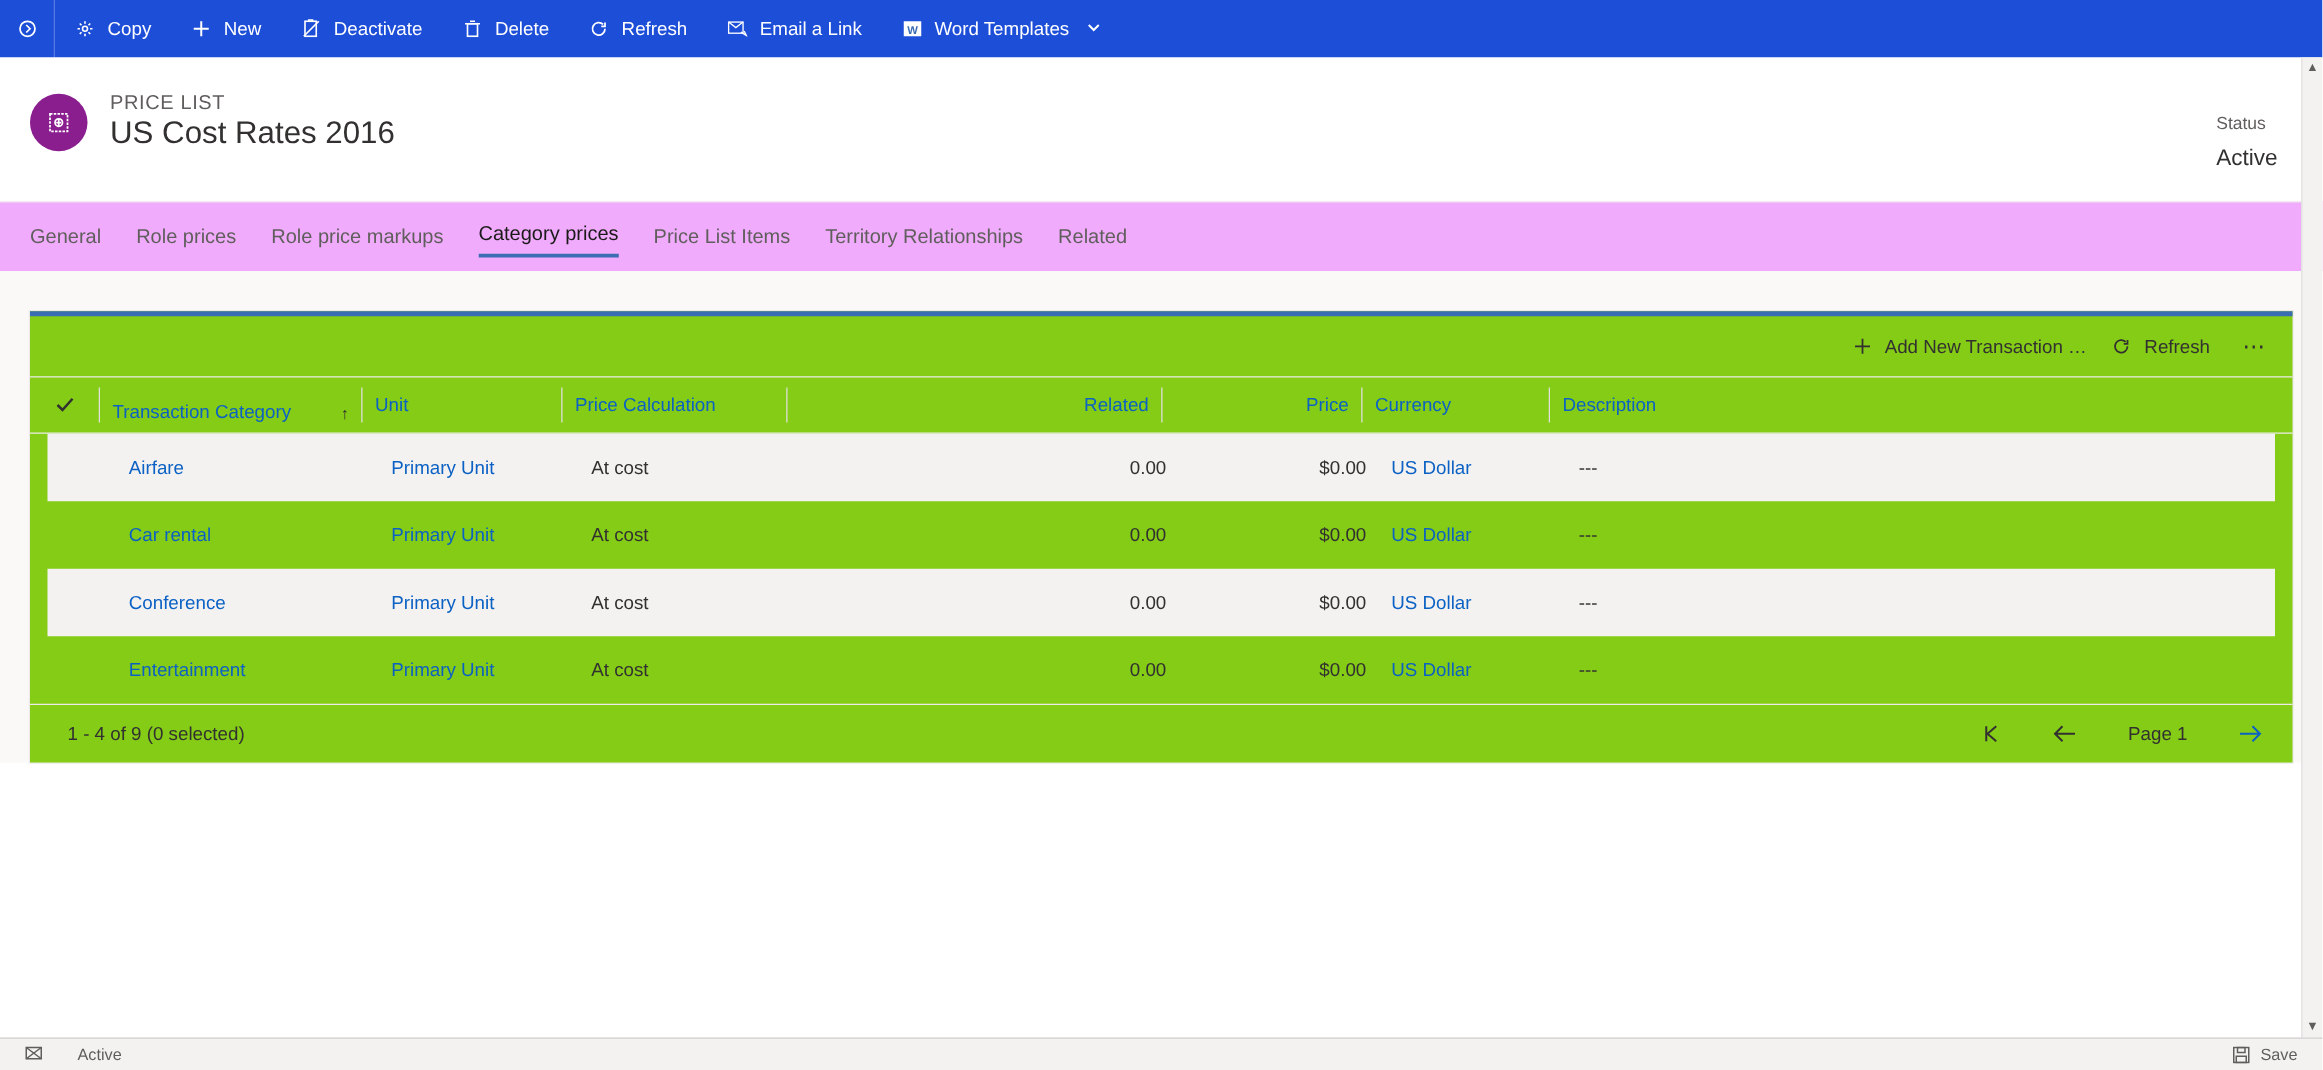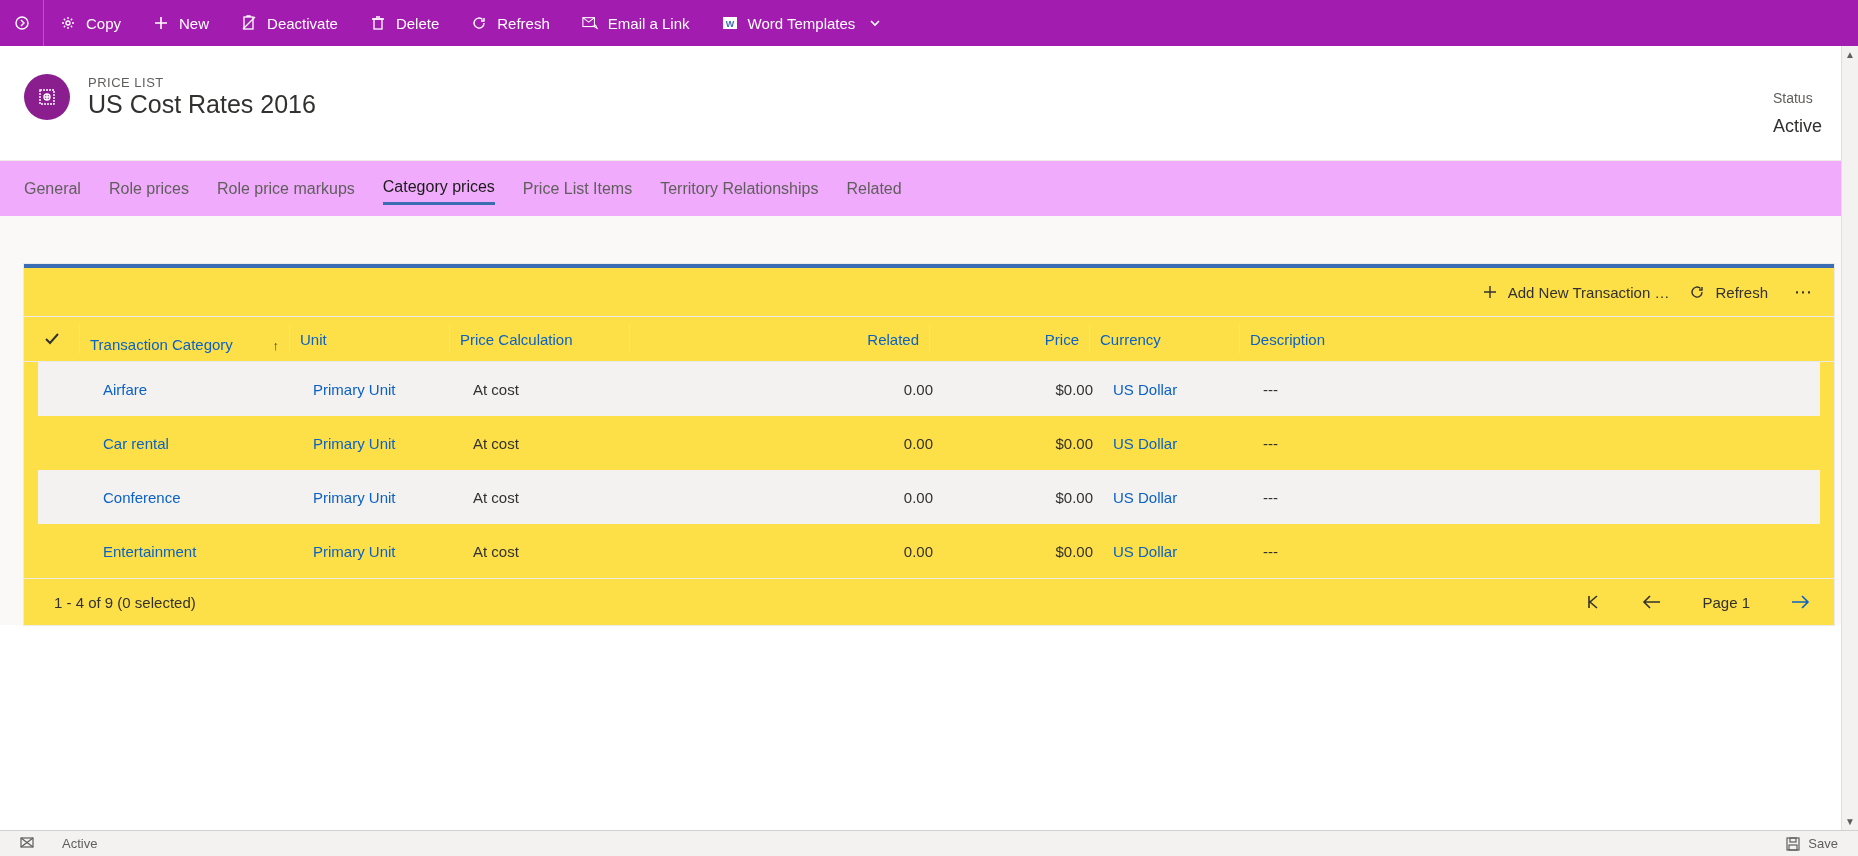--- a/index.html
+++ b/index.html
@@ -8,21 +8,21 @@
     font-size: 14px;
     color: #323130;
     background: #ffffff;
     width: 1858px;
     height: 856px;
     overflow: hidden;
     position: relative;
   }
   
   .command-bar {
-    background: #a21caf;
+    background: #1d4ed8;
     height: 46px;
     display: flex;
     align-items: center;
     color: #fff;
   }
   .cmd-handle {
     width: 44px;
     height: 46px;
     display: flex;
     align-items: center;
@@ -49,21 +49,21 @@
     position: relative;
     background: #fff;
   }
   .record-icon {
     width: 46px; height: 46px; border-radius: 50%;
     background: #8B1E8F;
     display:flex; align-items:center; justify-content:center;
     color:#fff;
   }
   .record-titles { margin-left: 18px; }
-  .record-entity { font-size: 13px; color: #605e5c; letter-spacing: .5px; }
+  .record-entity { font-size: 16px; color: #605e5c; letter-spacing: .5px; }
   .record-name { font-size: 25px; font-weight: 400; color: #323130; }
   .status-block { position: absolute; right: 36px; top: 44px; text-align:left; }
   .status-label { font-size: 14px; color: #605e5c; }
   .status-value { font-size: 18px; color: #323130; margin-top: 10px; }
   
   .tabs-bar {
     border-top: 1px solid #edebe9;
     background: #f0abfc;
     padding: 0 24px;
     display: flex;
@@ -81,24 +81,23 @@
     color: #1b1a19;
     font-weight: 400;
     border-bottom: 3px solid #3B6DB3;
   }
   
   .panel-wrap {
     padding: 32px 24px 0 24px;
     background: #faf9f8;
   }
   .grid-panel {
-    background: #fde047;
+    background: #84cc16;
     border-top: 4px solid #3B6DB3;
     box-shadow: 0 0 0 1px #edebe9;
-    margin-top: 16px;
   }
   .grid-toolbar {
     display: flex;
     justify-content: flex-end;
     align-items: center;
     height: 48px;
     padding: 0 14px;
     gap: 20px;
   }
   .toolbtn {

